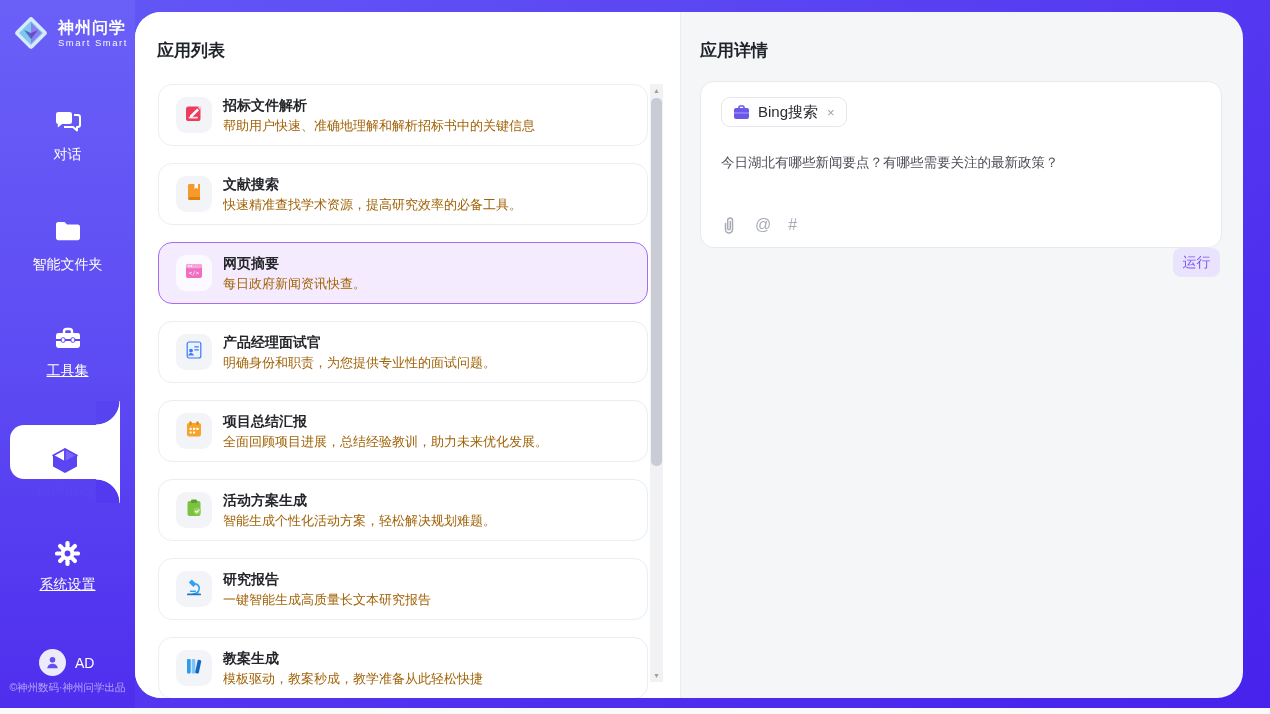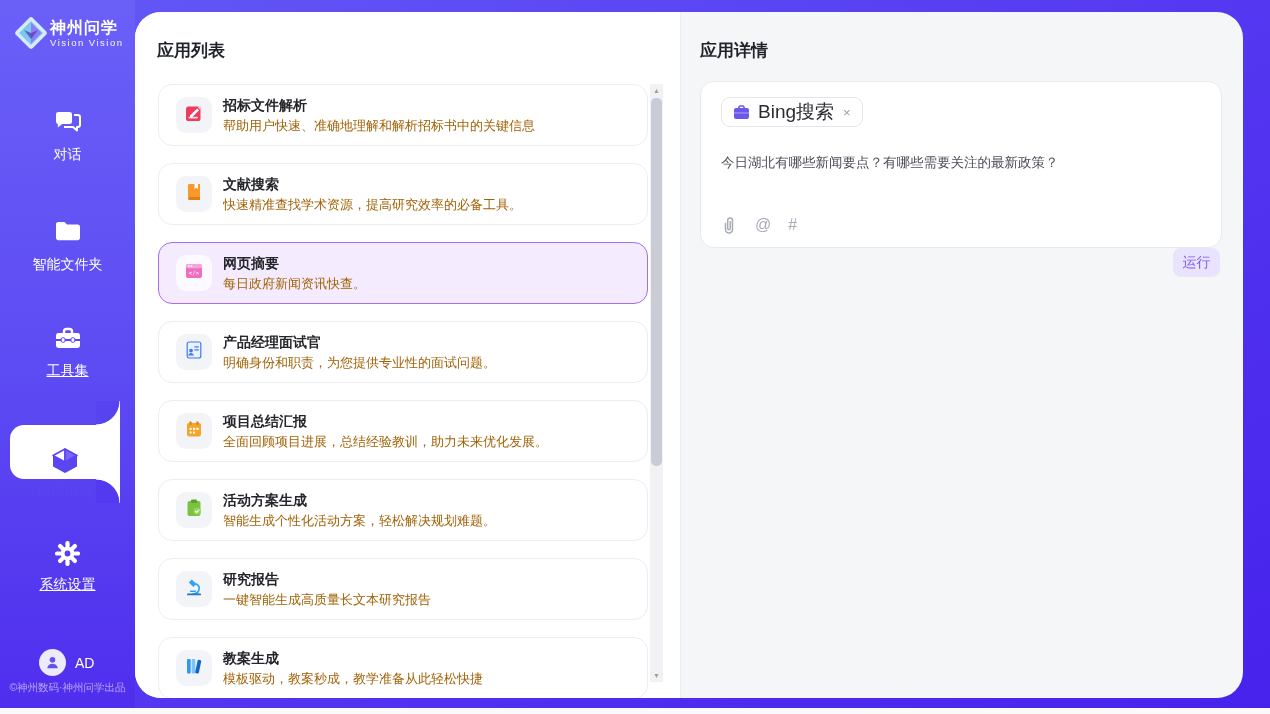--- a/index.html
+++ b/index.html
@@ -5,21 +5,21 @@
   * { margin:0; padding:0; box-sizing:border-box; }
   html,body { width:1270px; height:714px; overflow:hidden; background:#fafafa;
     font-family:"Liberation Sans","DejaVu Sans",sans-serif; }
 
   .frame { position:absolute; left:0; top:0; width:1270px; height:708px;
     background:linear-gradient(150deg,#6459f6 0%,#5539f1 48%,#4722ec 100%); }
 
   
   .sidebar { position:absolute; left:0; top:0; width:135px; height:708px;
     background:linear-gradient(180deg,#6a60f8 0%,#5d4bf3 52%,#4f2eee 100%); z-index:3; }
-  .brand { position:absolute; left:12px; top:14px; display:flex; align-items:center; gap:0; }
+  .brand { position:absolute; left:12px; top:14px; display:flex; align-items:center; gap:8px; }
   .brand-text { display:flex; flex-direction:column; }
   .brand-name { color:#fff; font-size:16px; font-weight:bold; letter-spacing:1px; line-height:19px; }
   .brand-sub { color:rgba(255,255,255,.95); font-size:9.5px; letter-spacing:1.5px; }
 
   .nav-item { position:absolute; left:0; width:135px; text-align:center; cursor:pointer; }
   .nav-item .nicon { display:block; height:28px; margin:0 auto 7px; }
   .nav-item .nlabel { color:#fff; font-size:14px; }
   .nav-item.underline .nlabel { text-decoration:underline; }
   .nav-item:nth-of-type(1){ top:110px; }
   .nav-item:nth-of-type(2){ top:220px; }
@@ -73,21 +73,21 @@
   .sb-thumb { position:absolute; left:1px; top:14px; width:11px; height:368px;
     background:#c9ccd4; border-radius:5px; }
 
   
   .detail-panel { flex:1; padding:27px 21px 0 20px; position:relative; }
   .input-card { margin-top:19px; height:167px; background:#fff; border:1px solid #e8e9ef;
     border-radius:14px; position:relative; }
   .tool-tag { position:absolute; left:20px; top:15px; display:inline-flex; align-items:center;
     gap:8px; height:30px; padding:0 11px; border:1px solid #e4e6eb; border-radius:9px;
     background:#fff; }
-  .tag-label { font-size:19px; color:#2b2c31; }
+  .tag-label { font-size:15px; color:#2b2c31; }
   .tag-close { font-size:13px; color:#9aa0aa; cursor:pointer; margin-left:1px; }
   .prompt-text { position:absolute; left:20px; top:71px; font-size:13.5px; color:#4c4d57;
     width:480px; line-height:19px; }
   .input-tools { position:absolute; left:19px; bottom:12px; display:flex; align-items:center;
     gap:17px; }
   .tool-glyph { color:#a7acb6; font-size:16px; cursor:pointer; line-height:20px; }
   .run-row { text-align:right; padding-right:2px; }
   .run-btn { display:inline-block; width:47px; height:29px; background:#eae3fd; color:#7b5af3;
     font-size:14px; border:none; border-radius:8px; cursor:pointer;
     font-family:"Liberation Sans","DejaVu Sans",sans-serif; }
@@ -100,21 +100,21 @@
   <div class="sidebar">
     <div class="brand">
       <svg width="38" height="38" viewBox="0 0 38 38">
         <rect x="7" y="7" width="24" height="24" transform="rotate(45 19 19)" fill="#d7ecfb" rx="3"></rect>
         <rect x="10.5" y="10.5" width="17" height="17" transform="rotate(45 19 19)" fill="#7fc7ee"></rect>
         <path d="M19 8.5 29.5 19 19 29.5z" fill="#8f7ef3"></path>
         <path d="M12 16l7 3 7-3-7 9z" fill="#4f3db8" opacity=".75"></path>
       </svg>
       <div class="brand-text">
         <span class="brand-name">神州问学</span>
-        <span class="brand-sub">Vision Vision</span>
+        <span class="brand-sub">Smart Smart</span>
       </div>
     </div>
 
     <nav id="nav">
         <div class="nav-item">
     <span class="nicon"><svg width="28" height="24" viewBox="0 0 28 24">
               <path d="M10 17h9l4 3.4V17h.7A2.3 2.3 0 0 0 26 14.7V7.3A2.3 2.3 0 0 0 23.7 5H20" fill="none" stroke="#fff" stroke-width="2" stroke-linejoin="round"></path>
               <path d="M2 4.3A2.3 2.3 0 0 1 4.3 2h11.4A2.3 2.3 0 0 1 18 4.3v7.4a2.3 2.3 0 0 1-2.3 2.3H8.2L3.8 17.6V14h.5A2.3 2.3 0 0 1 2 11.7z" fill="#fff"></path>
             </svg></span>
     <span class="nlabel">对话</span>

